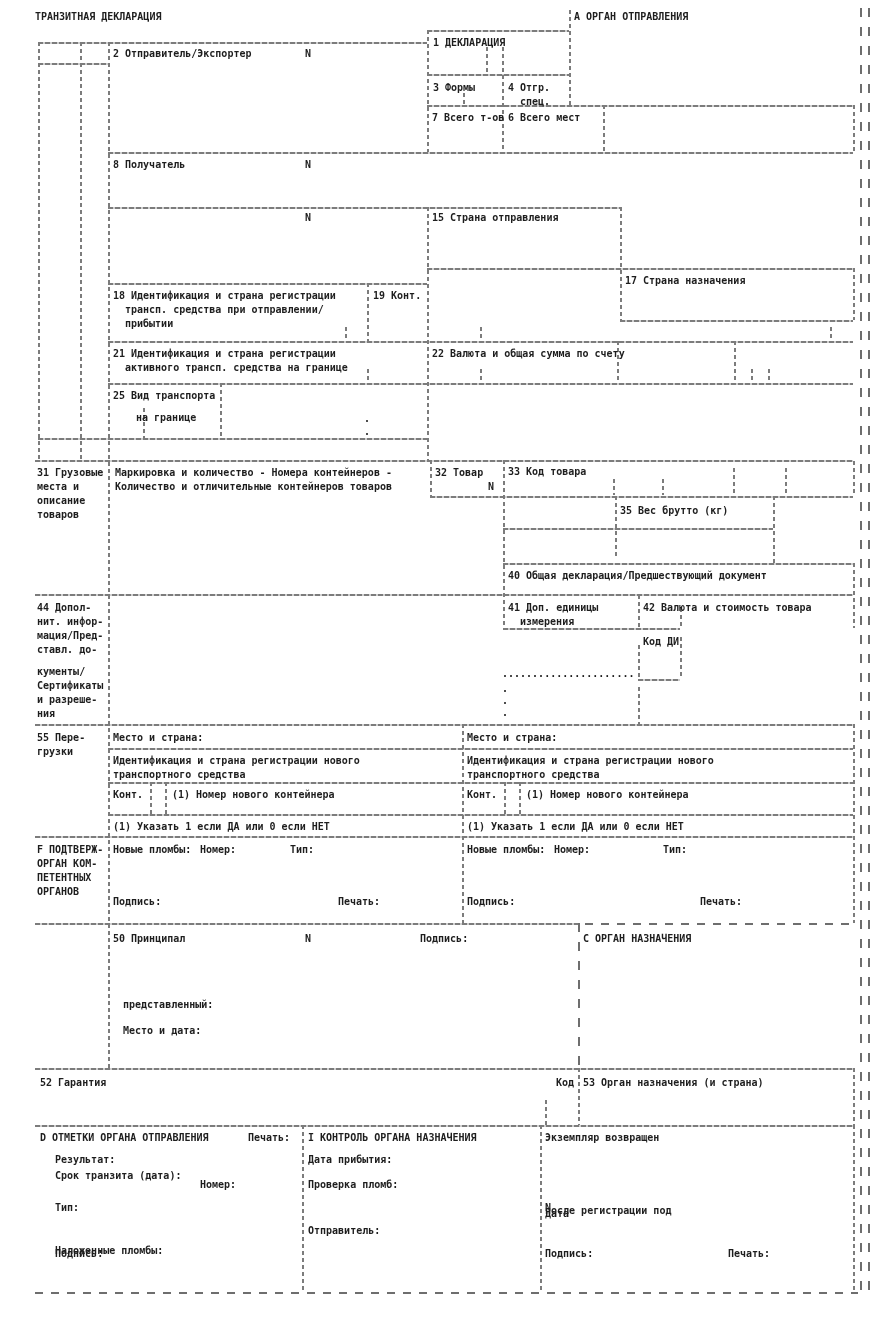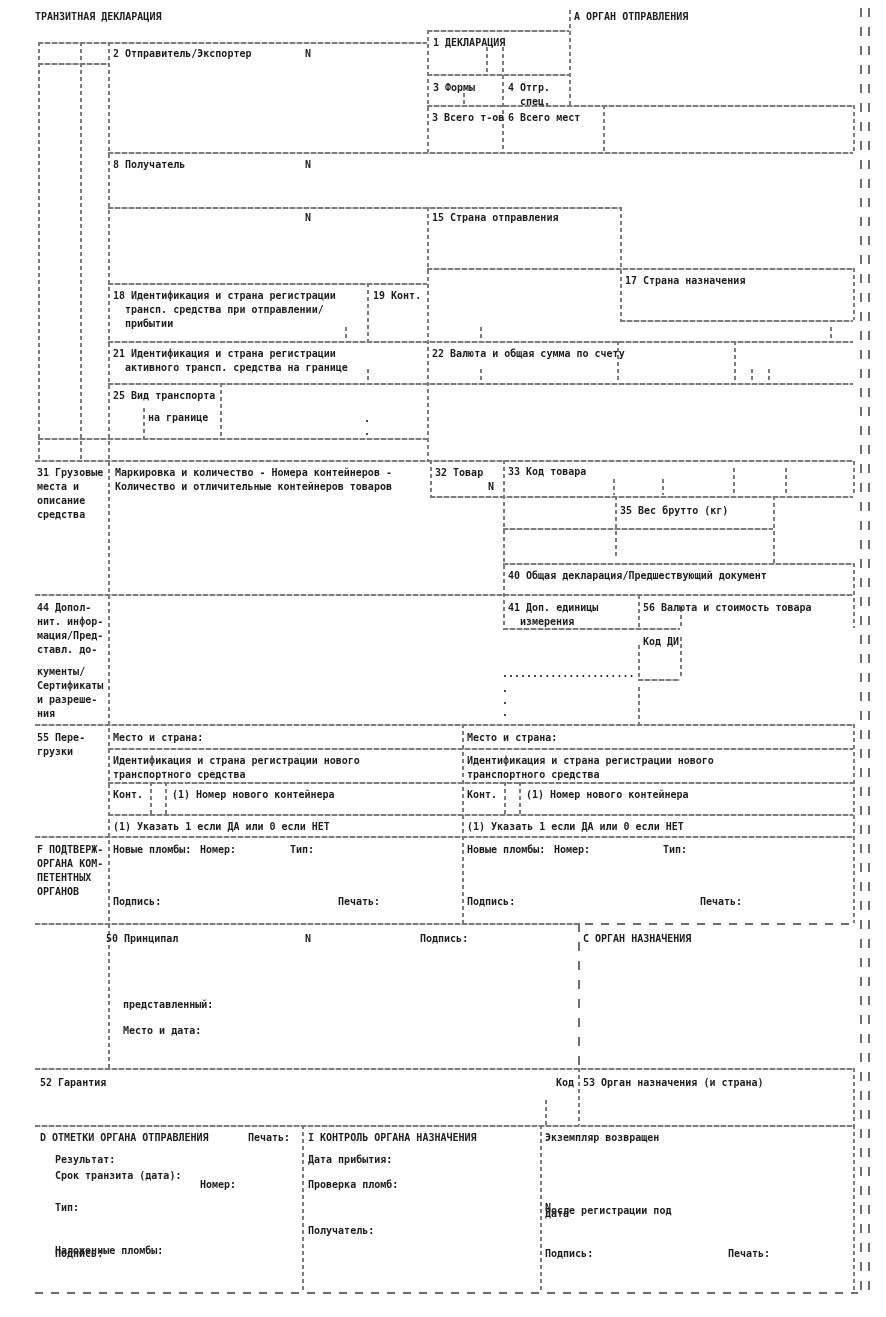--- a/index.html
+++ b/index.html
@@ -106,54 +106,54 @@
 
   <div class="lbl" style="left:35px;top:10px">ТРАНЗИТНАЯ ДЕКЛАРАЦИЯ</div>
   <div class="lbl" style="left:574px;top:10px">А ОРГАН ОТПРАВЛЕНИЯ</div>
 
   <div class="lbl" style="left:433px;top:36px">1 ДЕКЛАРАЦИЯ</div>
   <div class="lbl" style="left:113px;top:47px">2 Отправитель/Экспортер</div>
   <div class="lbl" style="left:305px;top:47px">N</div>
   <div class="lbl" style="left:433px;top:81px">3 Формы</div>
   <div class="lbl" style="left:508px;top:81px">4 Отгр.</div>
   <div class="lbl" style="left:520px;top:95px">спец.</div>
-  <div class="lbl" style="left:432px;top:111px">3 Всего т-ов</div>
+  <div class="lbl" style="left:432px;top:111px">7 Всего т-ов</div>
   <div class="lbl" style="left:508px;top:111px">6 Всего мест</div>
   <div class="lbl" style="left:113px;top:158px">8 Получатель</div>
   <div class="lbl" style="left:305px;top:158px">N</div>
   <div class="lbl" style="left:305px;top:211px">N</div>
   <div class="lbl" style="left:432px;top:211px">15 Страна отправления</div>
   <div class="lbl" style="left:625px;top:274px">17 Страна назначения</div>
 
   <div class="lbl" style="left:113px;top:289px">18 Идентификация и страна регистрации</div>
   <div class="lbl" style="left:125px;top:303px">трансп. средства при отправлении/</div>
   <div class="lbl" style="left:125px;top:317px">прибытии</div>
   <div class="lbl" style="left:373px;top:289px">19 Конт.</div>
   <div class="lbl" style="left:113px;top:347px">21 Идентификация и страна регистрации</div>
   <div class="lbl" style="left:125px;top:361px">активного трансп. средства на границе</div>
   <div class="lbl" style="left:432px;top:347px">22 Валюта и общая сумма по счету</div>
   <div class="lbl" style="left:113px;top:389px">25 Вид транспорта</div>
-  <div class="lbl" style="left:148px;top:411px">на границе</div>
+  <div class="lbl" style="left:136px;top:411px">на границе</div>
   <div class="lbl" style="left:364px;top:412px">.</div>
   <div class="lbl" style="left:364px;top:425px">.</div>
 
   <div class="lbl" style="left:37px;top:466px">31 Грузовые</div>
   <div class="lbl" style="left:37px;top:480px">места и</div>
   <div class="lbl" style="left:37px;top:494px">описание</div>
-  <div class="lbl" style="left:37px;top:508px">средства</div>
+  <div class="lbl" style="left:37px;top:508px">товаров</div>
   <div class="lbl" style="left:115px;top:466px">Маркировка и количество - Номера контейнеров -</div>
   <div class="lbl" style="left:115px;top:480px">Количество и отличительные контейнеров товаров</div>
   <div class="lbl" style="left:435px;top:466px">32 Товар</div>
   <div class="lbl" style="left:488px;top:480px">N</div>
   <div class="lbl" style="left:508px;top:465px">33 Код товара</div>
   <div class="lbl" style="left:620px;top:504px">35 Вес брутто (кг)</div>
   <div class="lbl" style="left:508px;top:569px">40 Общая декларация/Предшествующий документ</div>
   <div class="lbl" style="left:508px;top:601px">41 Доп. единицы</div>
   <div class="lbl" style="left:520px;top:615px">измерения</div>
-  <div class="lbl" style="left:643px;top:601px">56 Валюта и стоимость товара</div>
+  <div class="lbl" style="left:643px;top:601px">42 Валюта и стоимость товара</div>
   <div class="lbl" style="left:643px;top:635px">Код ДИ</div>
   <div class="lbl" style="left:37px;top:601px">44 Допол-</div>
   <div class="lbl" style="left:37px;top:615px">нит. инфор-</div>
   <div class="lbl" style="left:37px;top:629px">мация/Пред-</div>
   <div class="lbl" style="left:37px;top:643px">ставл. до-</div>
   <div class="lbl" style="left:37px;top:665px">кументы/</div>
   <div class="lbl" style="left:37px;top:679px">Сертификаты</div>
   <div class="lbl" style="left:37px;top:693px">и разреше-</div>
   <div class="lbl" style="left:37px;top:707px">ния</div>
   <div class="lbl" style="left:502px;top:667px">......................</div>
@@ -170,35 +170,35 @@
   <div class="lbl" style="left:467px;top:754px">Идентификация и страна регистрации нового</div>
   <div class="lbl" style="left:467px;top:768px">транспортного средства</div>
   <div class="lbl" style="left:113px;top:788px">Конт.</div>
   <div class="lbl" style="left:467px;top:788px">Конт.</div>
   <div class="lbl" style="left:172px;top:788px">(1) Номер нового контейнера</div>
   <div class="lbl" style="left:526px;top:788px">(1) Номер нового контейнера</div>
   <div class="lbl" style="left:113px;top:820px">(1) Указать 1 если ДА или 0 если НЕТ</div>
   <div class="lbl" style="left:467px;top:820px">(1) Указать 1 если ДА или 0 если НЕТ</div>
 
   <div class="lbl" style="left:37px;top:843px">F ПОДТВЕРЖ-</div>
-  <div class="lbl" style="left:37px;top:857px">ОРГАНА КОМ-</div>
+  <div class="lbl" style="left:37px;top:857px">ОРГАН КОМ-</div>
   <div class="lbl" style="left:37px;top:871px">ПЕТЕНТНЫХ</div>
   <div class="lbl" style="left:37px;top:885px">ОРГАНОВ</div>
   <div class="lbl" style="left:113px;top:843px">Новые пломбы:</div>
   <div class="lbl" style="left:200px;top:843px">Номер:</div>
   <div class="lbl" style="left:290px;top:843px">Тип:</div>
   <div class="lbl" style="left:467px;top:843px">Новые пломбы:</div>
   <div class="lbl" style="left:554px;top:843px">Номер:</div>
   <div class="lbl" style="left:663px;top:843px">Тип:</div>
   <div class="lbl" style="left:113px;top:895px">Подпись:</div>
   <div class="lbl" style="left:338px;top:895px">Печать:</div>
   <div class="lbl" style="left:467px;top:895px">Подпись:</div>
   <div class="lbl" style="left:700px;top:895px">Печать:</div>
 
-  <div class="lbl" style="left:106px;top:932px">50 Принципал</div>
+  <div class="lbl" style="left:113px;top:932px">50 Принципал</div>
   <div class="lbl" style="left:305px;top:932px">N</div>
   <div class="lbl" style="left:420px;top:932px">Подпись:</div>
   <div class="lbl" style="left:583px;top:932px">С ОРГАН НАЗНАЧЕНИЯ</div>
   <div class="lbl" style="left:123px;top:998px">представленный:</div>
   <div class="lbl" style="left:123px;top:1024px">Место и дата:</div>
 
   <div class="lbl" style="left:40px;top:1076px">52 Гарантия</div>
   <div class="lbl" style="left:556px;top:1076px">Код</div>
   <div class="lbl" style="left:583px;top:1076px">53 Орган назначения (и страна)</div>
 
@@ -207,20 +207,20 @@
   <div class="lbl" style="left:308px;top:1131px">I КОНТРОЛЬ ОРГАНА НАЗНАЧЕНИЯ</div>
   <div class="lbl" style="left:545px;top:1131px">Экземпляр возвращен</div>
   <div class="lbl" style="left:55px;top:1153px">Результат:</div>
   <div class="lbl" style="left:55px;top:1244px">Наложенные пломбы:</div>
   <div class="lbl" style="left:200px;top:1178px">Номер:</div>
   <div class="lbl" style="left:55px;top:1201px">Тип:</div>
   <div class="lbl" style="left:55px;top:1169px">Срок транзита (дата):</div>
   <div class="lbl" style="left:55px;top:1247px">Подпись:</div>
   <div class="lbl" style="left:308px;top:1153px">Дата прибытия:</div>
   <div class="lbl" style="left:308px;top:1178px">Проверка пломб:</div>
-  <div class="lbl" style="left:308px;top:1224px">Получатель:</div>
+  <div class="lbl" style="left:308px;top:1224px">Отправитель:</div>
   <div class="lbl" style="left:545px;top:1207px">дата</div>
   <div class="lbl" style="left:545px;top:1204px">после регистрации под</div>
   <div class="lbl" style="left:545px;top:1201px">N</div>
   <div class="lbl" style="left:545px;top:1247px">Подпись:</div>
   <div class="lbl" style="left:728px;top:1247px">Печать:</div>
 
 </div>
 
 </body></html>

